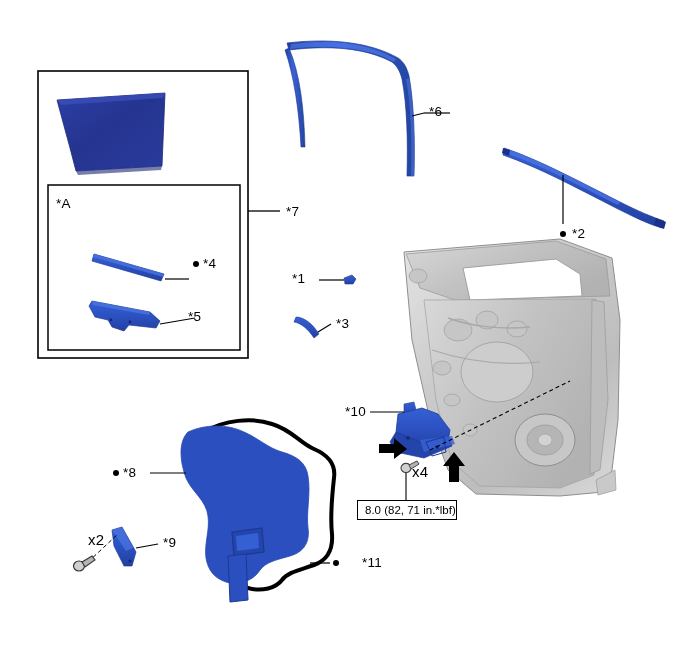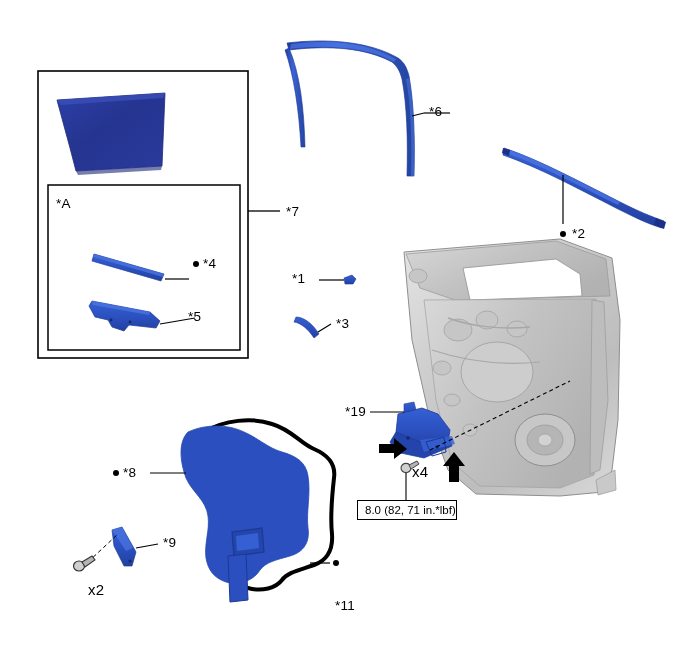--- a/index.html
+++ b/index.html
@@ -261,23 +261,23 @@
   <div class="callout" style="left:336px; top:316px;">*3</div>
 
   <div class="callout" style="left:203px; top:256px;">*4</div>
 
   <div class="callout" style="left:188px; top:309px;">*5</div>
 
   <div class="callout" style="left:123px; top:465px;">*8</div>
 
   <div class="callout" style="left:163px; top:535px;">*9</div>
 
-  <div class="callout" style="left:345px; top:404px;">*19</div>
-
-  <div class="callout" style="left:335px; top:555px;margin-top:43px;">*11</div>
-
-  <div class="callout small" style="left:88px; top:581px;">x2</div>
+  <div class="callout" style="left:345px; top:404px;">*10</div>
+
+  <div class="callout" style="left:362px; top:555px;">*11</div>
+
+  <div class="callout small" style="left:88px; top:531px;">x2</div>
 
   <div class="callout small" style="left:412px; top:463px;">x4</div>
 
   <div class="torque-box" style="left:357px; top:500px;">8.0 (82, 71 in.*lbf)</div>
 
 </div>
 
 </body></html>

